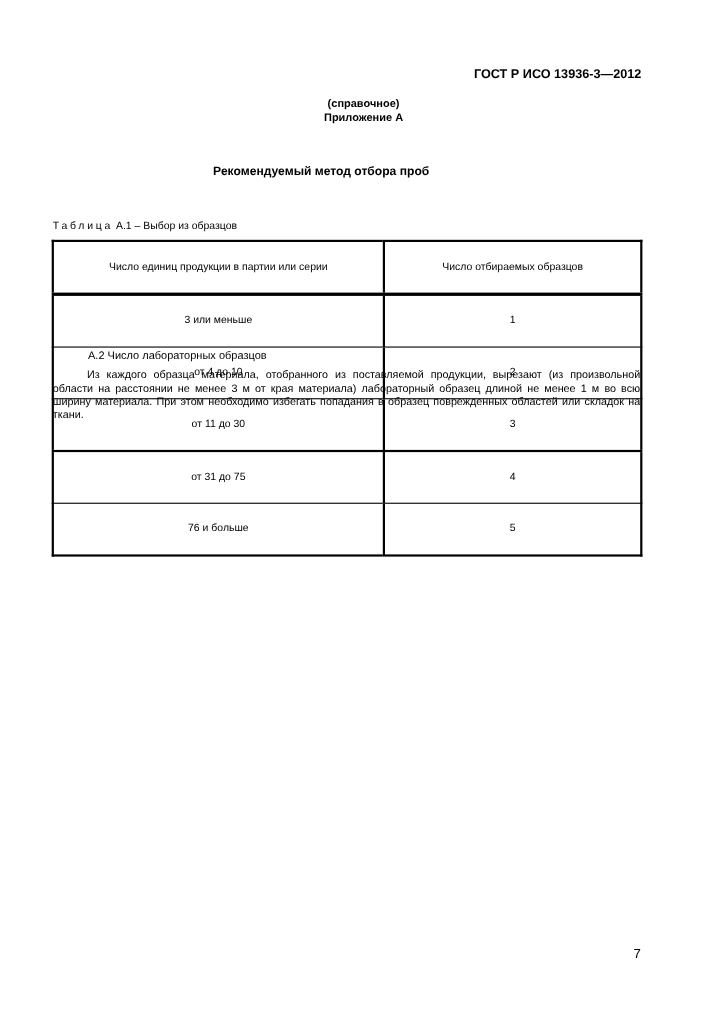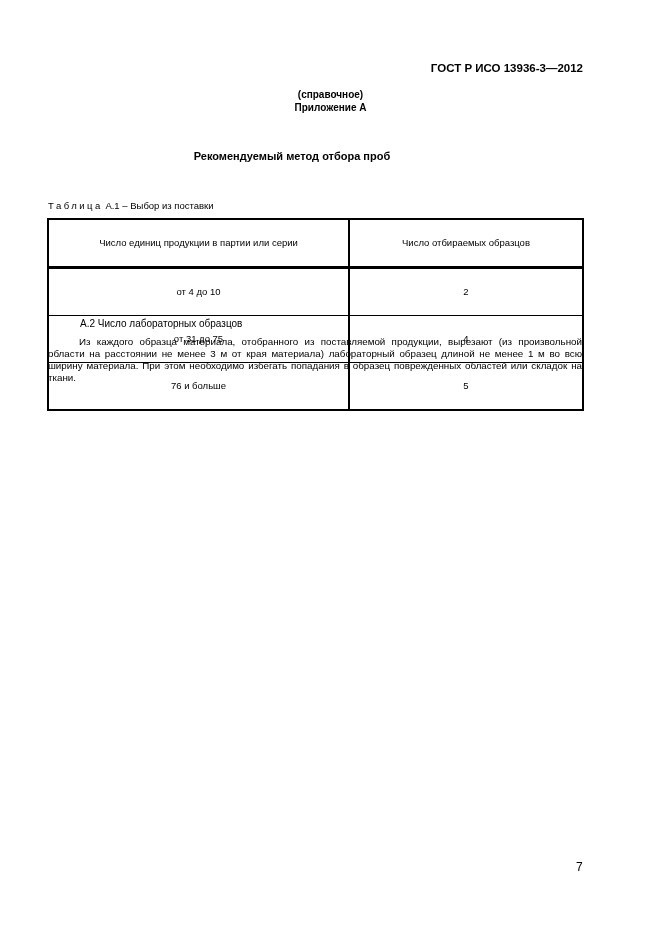--- a/index.html
+++ b/index.html
@@ -31,34 +31,42 @@
   <div class="app">
     <div>(справочное)</div>
     <div>Приложение А</div>
   </div>
 
   <div class="title">Рекомендуемый метод отбора проб</div>
 
 
   <div class="cap">
     <span class="sp">Таблица</span>
-    <span>А.1 – Выбор из поставки</span>
+    <span>А.1 – Выбор из образцов</span>
   </div>
 
   <table>
     <thead>
       <tr>
         <th class="c1">Число единиц продукции в партии или серии</th>
         <th>Число отбираемых образцов</th>
       </tr>
     </thead>
     <tbody>
       <tr>
+        <td class="c1">3 или меньше</td>
+        <td>1</td>
+      </tr>
+      <tr>
         <td class="c1">от 4 до 10</td>
         <td>2</td>
+      </tr>
+      <tr class="thick">
+        <td class="c1">от 11 до 30</td>
+        <td>3</td>
       </tr>
       <tr>
         <td class="c1">от 31 до 75</td>
         <td>4</td>
       </tr>
       <tr>
         <td class="c1">76 и больше</td>
         <td>5</td>
       </tr>
     </tbody>

